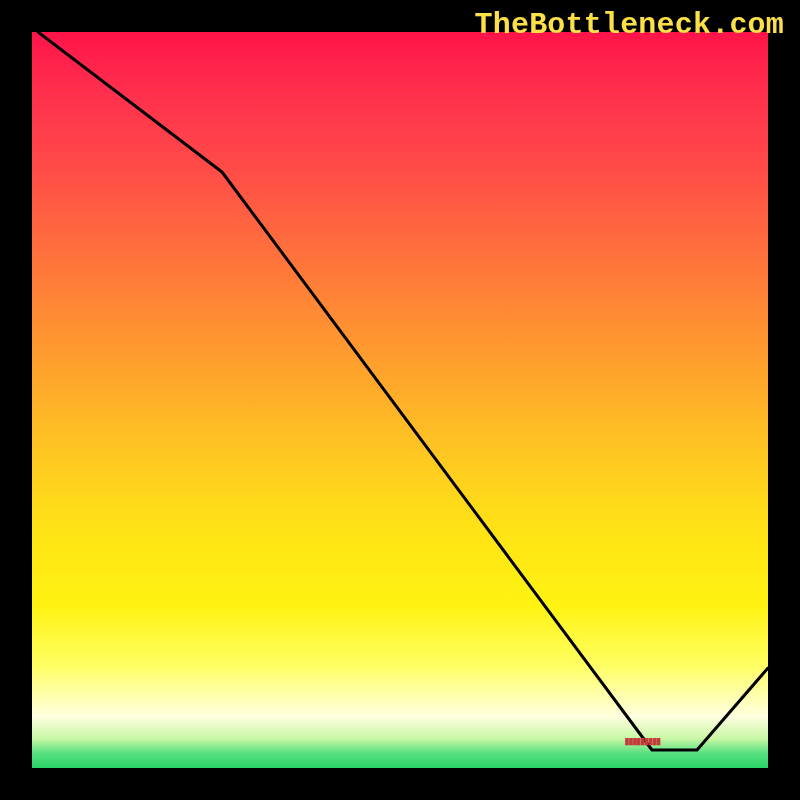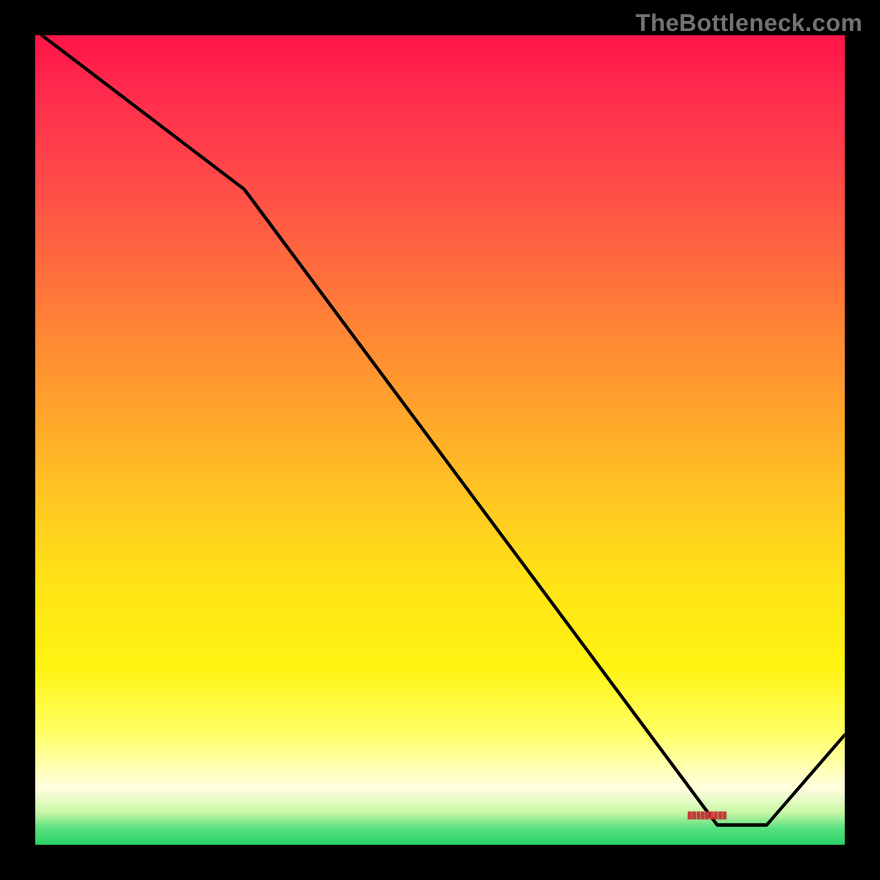--- a/index.html
+++ b/index.html
@@ -14,25 +14,26 @@
   .frame {
     position: relative;
     width: 800px;
     height: 800px;
     background: #000;
   }
   .watermark {
     position: absolute;
     top: 8px;
     right: 16px;
-    color: #737373;
-    font-size: 22px;
+    color: #fde047;
+    font-size: 30px;
     font-weight: bold;
     letter-spacing: 0.2px;
     z-index: 40;
+    font-family: Liberation Mono, monospace;
   }
   
   .plot {
     position: absolute;
     left: 32px;
     top: 32px;
     width: 736px;
     height: 736px;
     
     background: linear-gradient(

